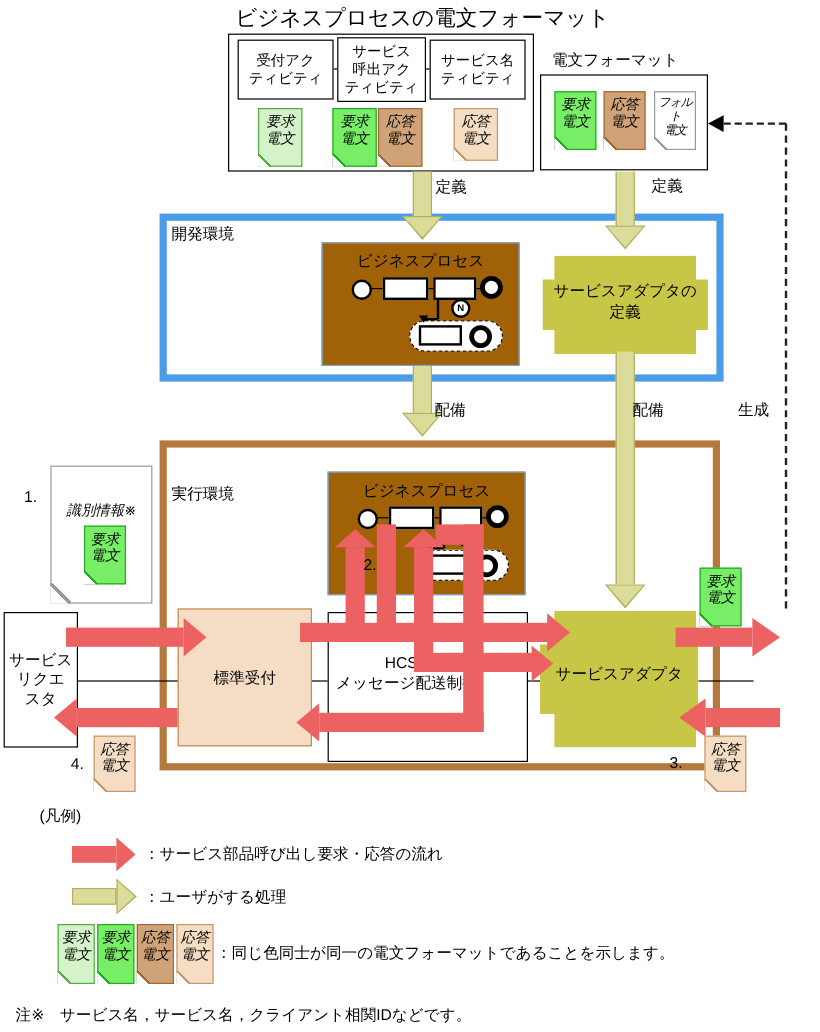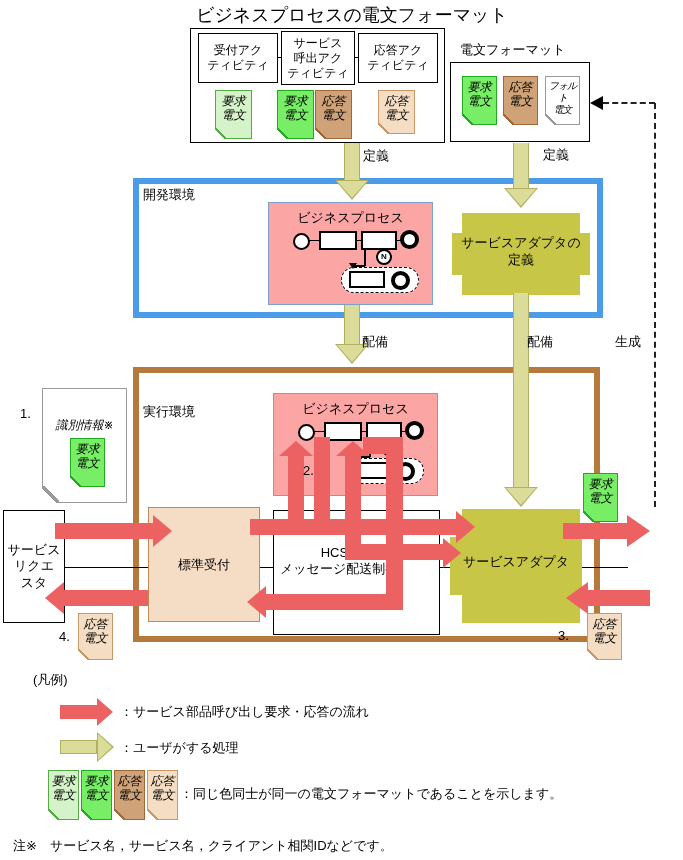--- a/index.html
+++ b/index.html
@@ -13,21 +13,21 @@
        white-space:pre-line;text-align:center;font-size:12px;line-height:1.2;
        padding-top:3px;box-sizing:border-box;z-index:25;font-style:italic;}
   .doc .fold{position:absolute;left:-1px;bottom:-1px;width:11px;height:11px;
        background:linear-gradient(45deg,#fff 0 44%,var(--line) 44% 56%,var(--fill) 56% 100%);}
   .doc.light-green{--fill:#d5f3c8;--line:#55aa44;}
   .doc.green{--fill:#77ee66;--line:#22aa22;}
   .doc.brown{--fill:#cfa377;--line:#a06838;}
   .doc.tan{--fill:#f4ddc2;--line:#c89868;}
   .doc.white{--fill:#ffffff;--line:#999999;}
   .envbox{position:absolute;box-sizing:border-box;z-index:1;background:transparent;}
-  .bpbox{position:absolute;width:165px;height:103px;background:#fca5a5;
+  .bpbox{position:absolute;width:165px;height:103px;background:#a16207;
          border:1px solid #7aa0cc;z-index:5;box-sizing:border-box;}
   .bptitle{position:absolute;left:0;top:6px;width:100%;text-align:center;font-size:13px;}
   .bpc{position:absolute;width:13px;height:13px;border:2px solid #000;border-radius:50%;background:#fff;}
   .bpr{position:absolute;width:36px;height:19px;border:2px solid #000;background:#fff;box-sizing:border-box;}
   .bpe{position:absolute;width:11px;height:11px;border:4px solid #000;border-radius:50%;background:#fff;}
   .bpl{position:absolute;background:#000;}
   .bpd{position:absolute;border:1px dashed #000;border-radius:13px;background:#fff;box-sizing:border-box;}
   .nb{position:absolute;width:12px;height:12px;border:2px solid #000;border-radius:50%;background:#fff;
       font-size:8px;font-weight:bold;text-align:center;line-height:12px;z-index:2;}
   .olive{position:absolute;background:#c7c646;z-index:6;text-align:center;font-size:13px;
@@ -52,21 +52,21 @@
 
 <div id="canvas">
 
   <div class="lbl" style="left:196px;top:5px;font-size:18px;">ビジネスプロセスの電文フォーマット</div>
   <div class="box" style="left:190px;top:28px;width:255px;height:115px;"></div>
   <div class="box cbox" style="left:198px;top:33px;width:80px;height:50px;">受付アク
 ティビティ</div>
   <div class="box cbox" style="left:281px;top:31px;width:74px;height:54px;">サービス
 呼出アク
 ティビティ</div>
-  <div class="box cbox" style="left:358px;top:33px;width:80px;height:50px;">応答アク
+  <div class="box cbox" style="left:358px;top:33px;width:80px;height:50px;">サービス名
 ティビティ</div>
   <div class="thin" style="left:278px;top:57px;width:3px;height:1px;"></div>
   <div class="thin" style="left:355px;top:57px;width:3px;height:1px;"></div>
   <div class="doc light-green" style="left:215px;top:90px;width:37px;height:49px;"><span>要求
 電文</span><i class="fold"></i></div>
   <div class="doc green" style="left:277px;top:90px;width:37px;height:49px;"><span>要求
 電文</span><i class="fold"></i></div>
   <div class="doc brown" style="left:315px;top:90px;width:37px;height:49px;"><span>応答
 電文</span><i class="fold"></i></div>
   <div class="doc tan" style="left:378px;top:90px;width:37px;height:44px;"><span>応答

